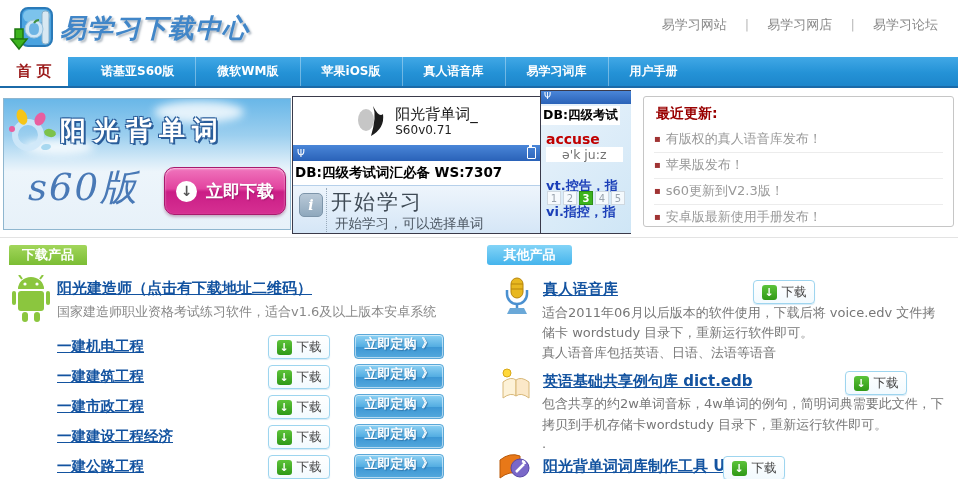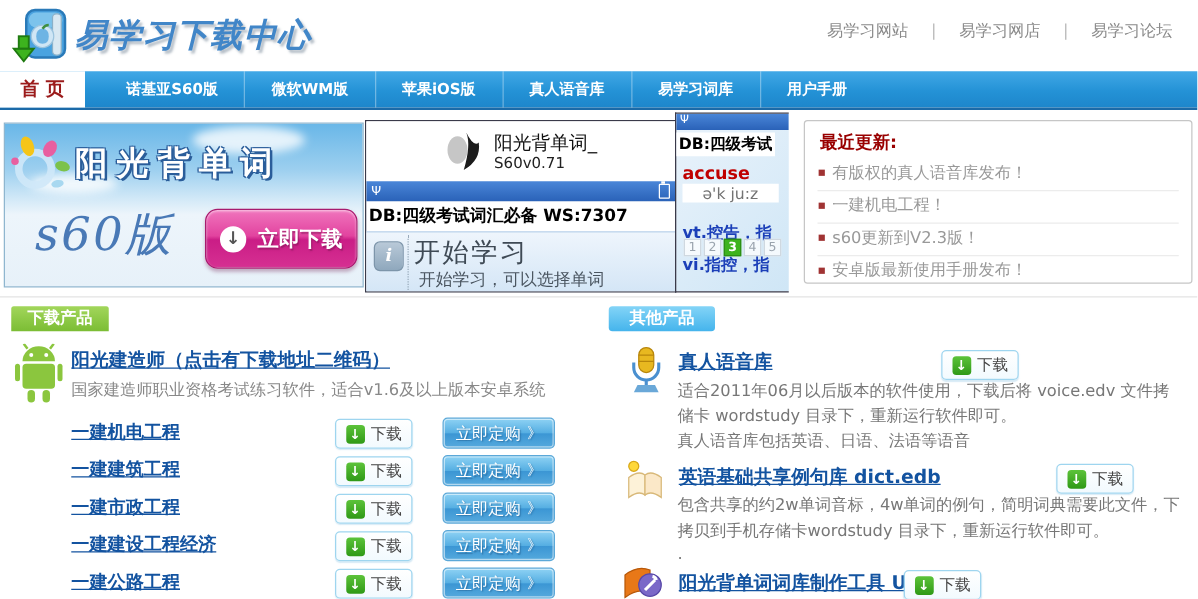--- a/index.html
+++ b/index.html
@@ -106,21 +106,21 @@
   .dl-row-link{position:absolute;left:57px;font-size:14.5px;height:24px;line-height:24px;}
   .btn-download{position:absolute;width:60px;height:22px;background:linear-gradient(180deg,#ffffff,#f2fafe);
     border:1px solid #9ed5ef;border-radius:4px;display:flex;align-items:center;justify-content:center;cursor:pointer;
     box-shadow:0 1px 1px rgba(150,200,230,.4);}
   .dl-ic{width:15px;height:15px;border-radius:3px;background:linear-gradient(180deg,#5cc33a,#2f9916);
     color:#fff;font-size:11px;font-weight:bold;display:flex;align-items:center;justify-content:center;margin-right:5px;}
   .dl-txt{font-size:12.5px;color:#444;}
   .btn-order{position:absolute;width:88px;height:23px;border:1px solid #5ba8d8;border-radius:4px;cursor:pointer;
     background:linear-gradient(180deg,#8ed2f4 0%,#55aee2 50%,#3b96d4 52%,#55a9dd 100%);
     box-shadow:inset 0 0 0 1px rgba(255,255,255,.55);
-    color:#fff;font-size:13px;font-weight:normal;display:flex;align-items:center;justify-content:center;
+    color:#fff;font-size:13px;font-weight:bold;display:flex;justify-content:center;
     text-shadow:1px 1px 1px rgba(30,90,140,.6);}
   .btn-order .arr{margin-left:5px;font-size:12px;}
 
   
   .oth-title{position:absolute;font-size:15px;}
   .oth-desc{position:absolute;left:542px;font-size:13px;color:#777;white-space:nowrap;}
   .oth-icon{position:absolute;}
 
   svg{display:block;}
 </style>
@@ -227,21 +227,21 @@
       <span class="page-sq active">3</span>
       <span class="page-sq">4</span>
       <span class="page-sq">5</span>
     </div>
     <div class="p2-m2">vi.指控，指</div>
   </div>
 
   <div class="updates">
     <div class="updates-title">最近更新:</div>
     <div class="update-item" style="top:29px;"><span class="bullet">▪</span><span>有版权的真人语音库发布！</span></div>
-    <div class="update-item" style="top:55px;"><span class="bullet">▪</span><span>一建机电工程！</span></div>
+    <div class="update-item" style="top:55px;"><span class="bullet">▪</span><span>苹果版发布！</span></div>
     <div class="update-item" style="top:81px;"><span class="bullet">▪</span><span>s60更新到V2.3版！</span></div>
     <div class="update-item" style="top:107px;border-bottom:none;"><span class="bullet">▪</span><span>安卓版最新使用手册发布！</span></div>
   </div>
 
   <div class="divider"></div>
 
   <div class="tab-green">下载产品</div>
 
   <span class="android-icon">
     <svg width="42" height="48" viewBox="0 0 42 48" fill="#8bc63e">

